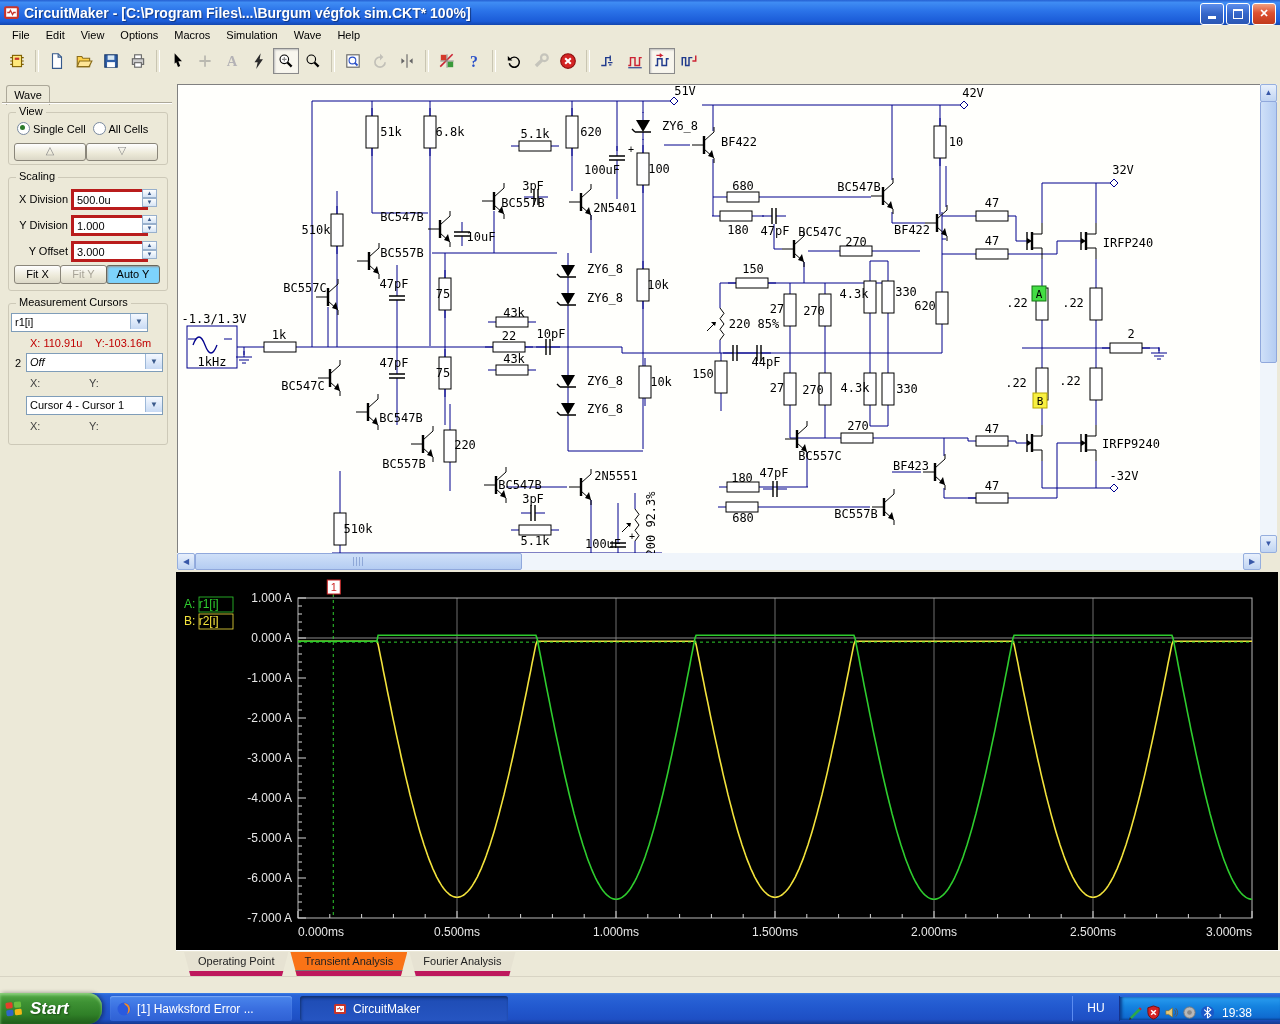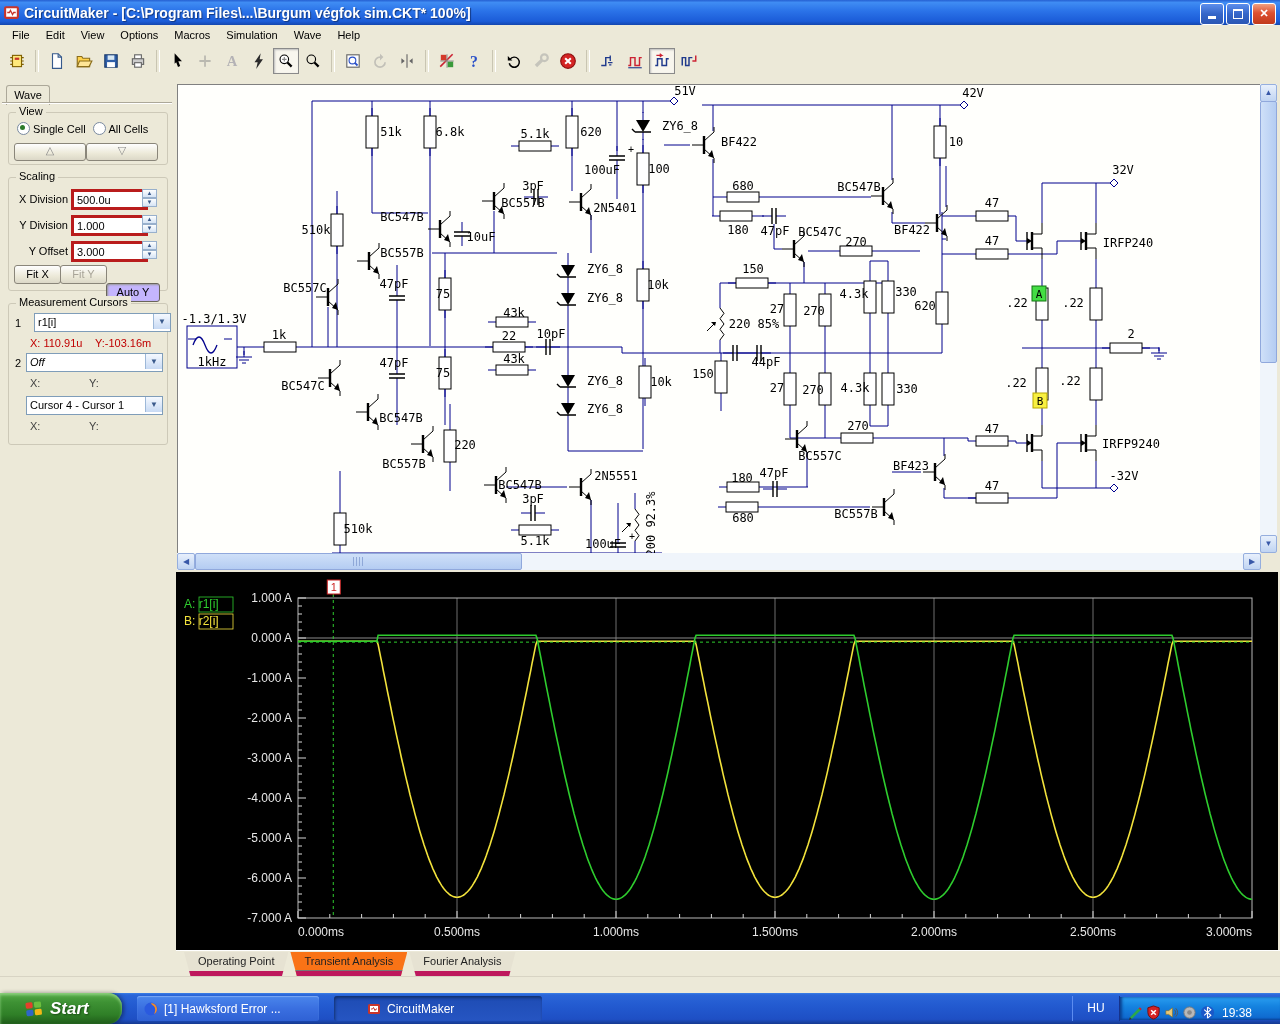--- a/index.html
+++ b/index.html
@@ -33,21 +33,21 @@
   .wavetab{left:6px;top:9px;width:42px;height:19px;background:#ece9d8;border:1px solid #aca899;border-bottom:none;
            border-radius:3px 3px 0 0;text-align:center;line-height:18px;}
   .tabline{left:2px;top:27px;width:170px;height:0;border-top:1px solid #fff;box-shadow:0 -1px 0 #aca899;}
   .grp{position:absolute;border:1px solid #cdc9b8;border-radius:3px;}
   .grp .legend{position:absolute;top:-8px;left:7px;background:#ece9d8;padding:0 3px;}
   .radio{width:11px;height:11px;border-radius:50%;border:1px solid #7a8aa0;background:#fff;display:inline-block;vertical-align:-2px;}
   .radio.sel::after{content:"";display:block;width:5px;height:5px;border-radius:50%;background:#2c7b2c;margin:2px;}
   .btn{position:absolute;background:linear-gradient(#fefefe,#ece9d8 60%,#dcd8c8);border:1px solid #8a867a;border-radius:3px;
        text-align:center;font-size:11px;}
   .btn.disabled{color:#a8a498;}
-  .btn.pressed{background:#c4b5fd;box-shadow:inset 1px 1px 2px #999;border-color:#6a665a;margin-top:18px;}
+  .btn.pressed{background:#7dd3fc;box-shadow:inset 1px 1px 2px #999;border-color:#6a665a;}
   .field{position:absolute;border:3px solid #b91c1c;background:#fff;font-size:11px;padding:1px 3px;
          font-family:"Liberation Sans",sans-serif;}
   .spin{position:absolute;width:15px;height:17px;display:flex;flex-direction:column;}
   .spin div{flex:1;border:1px solid #98b0cc;background:linear-gradient(#fdfefe,#d6e4f5);font-size:6px;line-height:7px;
             text-align:center;color:#3a5a8c;}
   .combo{position:absolute;border:1px solid #7f9db9;background:#fff;height:17px;line-height:16px;padding-left:3px;}
   .combo .drop{position:absolute;right:0;top:0;width:16px;height:15px;background:linear-gradient(#f5f9ff,#c8daf4);
                border-left:1px solid #9db8d8;text-align:center;color:#3a5a8c;font-size:8px;line-height:15px;}
   .redtext{color:#c00000;}
   .graytext{color:#444;}
@@ -66,25 +66,25 @@
   .tabrow{left:176px;top:950px;width:1104px;height:26px;background:#ece9d8;border-top:1px solid #fff;
           display:flex;align-items:flex-start;padding-left:8px;gap:2px;}
   .btab{margin-top:1px;padding:3px 14px 4px;background:#e6e2d2;color:#222;
         clip-path:polygon(0 0,100% 0,calc(100% - 7px) 100%,7px 100%);border-bottom:7px solid #be185d;}
   .btab.active{background:#f97316;font-weight:normal;box-shadow:inset 0 -1px 0 #777;}
   .bottomstrip{left:0;top:976px;width:1280px;height:17px;background:#ece9d8;border-top:1px solid #d8d4c4;}
   
   .taskbar{left:0;top:993px;width:1280px;height:31px;
     background:linear-gradient(180deg,#3c81e8 0%,#2a65d8 6%,#2259cf 45%,#1e4fc4 85%,#15398f 100%);
     display:flex;align-items:center;color:#fff;}
-  .startbtn{width:98px;height:31px;border-radius:0 14px 14px 0;display:flex;align-items:center;gap:6px;padding-left:24px;
+  .startbtn{width:98px;height:31px;border-radius:0 14px 14px 0;display:flex;align-items:center;gap:6px;padding-left:4px;
     background:linear-gradient(180deg,#57ab48 0%,#3e9234 30%,#2f7f27 70%,#1f5c1a 100%);
     box-shadow:inset 0 2px 3px #8ed17f,2px 0 4px rgba(0,0,0,.4);
     font-style:italic;font-weight:bold;font-size:17px;color:#fff;text-shadow:1px 1px 2px #1a4a14;}
-  .taskitem{height:25px;margin-left:15px;width:170px;border-radius:3px;display:flex;align-items:center;gap:5px;padding:0 6px;
+  .taskitem{height:25px;margin-left:8px;width:170px;border-radius:3px;display:flex;align-items:center;gap:5px;padding:0 6px;
     background:linear-gradient(#4a86ec,#3a6fe0 50%,#2f61d4);box-shadow:inset 0 1px 1px #7aa8f4;font-size:12px;
     white-space:nowrap;overflow:hidden;}
   .taskitem.active{background:linear-gradient(#1e4cb4,#2655c2);box-shadow:inset 1px 2px 3px #11306e;padding-left:32px;}
   .lang{margin-left:auto;width:46px;height:25px;text-align:center;line-height:25px;font-size:12px;
         border-left:1px solid #5c8cf0;border-right:1px solid #16328a;}
   .tray{width:152px;height:23px;background:linear-gradient(180deg,#2a9ef0 0%,#1583e0 40%,#0f6ad0 90%,#0a4da8 100%);
         box-shadow:inset 2px 0 3px #0a3f8f;display:flex;align-items:flex-end;gap:3px;padding-left:8px;}
   .clock{font-size:12px;margin-left:4px;color:#fff;}
   .trayicon{width:15px;height:15px;display:inline-block;}
 </style>
@@ -306,21 +306,21 @@
           <div>▼</div>
         </span>
       <div class="btn" style="left:5px;top:87px;width:45px;height:17px;line-height:16px;">Fit X</div>
       <div class="btn disabled" style="left:51px;top:87px;width:45px;height:17px;line-height:16px;">Fit Y</div>
       <div class="btn pressed" style="left:97px;top:87px;width:52px;height:17px;line-height:16px;">Auto Y</div>
     </div>
 
     <div class="grp" style="left:8px;top:227px;width:158px;height:140px;">
       <span class="legend">Measurement Cursors</span>
       <span class="abs" style="left:6px;top:13px;">1</span>
-      <div class="combo" style="left:25px;top:9px;width:132px;">
+      <div class="combo" style="left:2px;top:9px;width:132px;">
         <span>r1[i]</span>
         <span class="drop">▼</span>
       </div>
       <span class="abs redtext" style="left:21px;top:33px;">X: 110.91u</span>
       <span class="abs redtext" style="left:86px;top:33px;">Y:-103.16m</span>
       <span class="abs" style="left:6px;top:53px;">2</span>
       <div class="combo" style="left:17px;top:49px;width:132px;font-style:italic;">
         <span>Off</span>
         <span class="drop">▼</span>
       </div>

